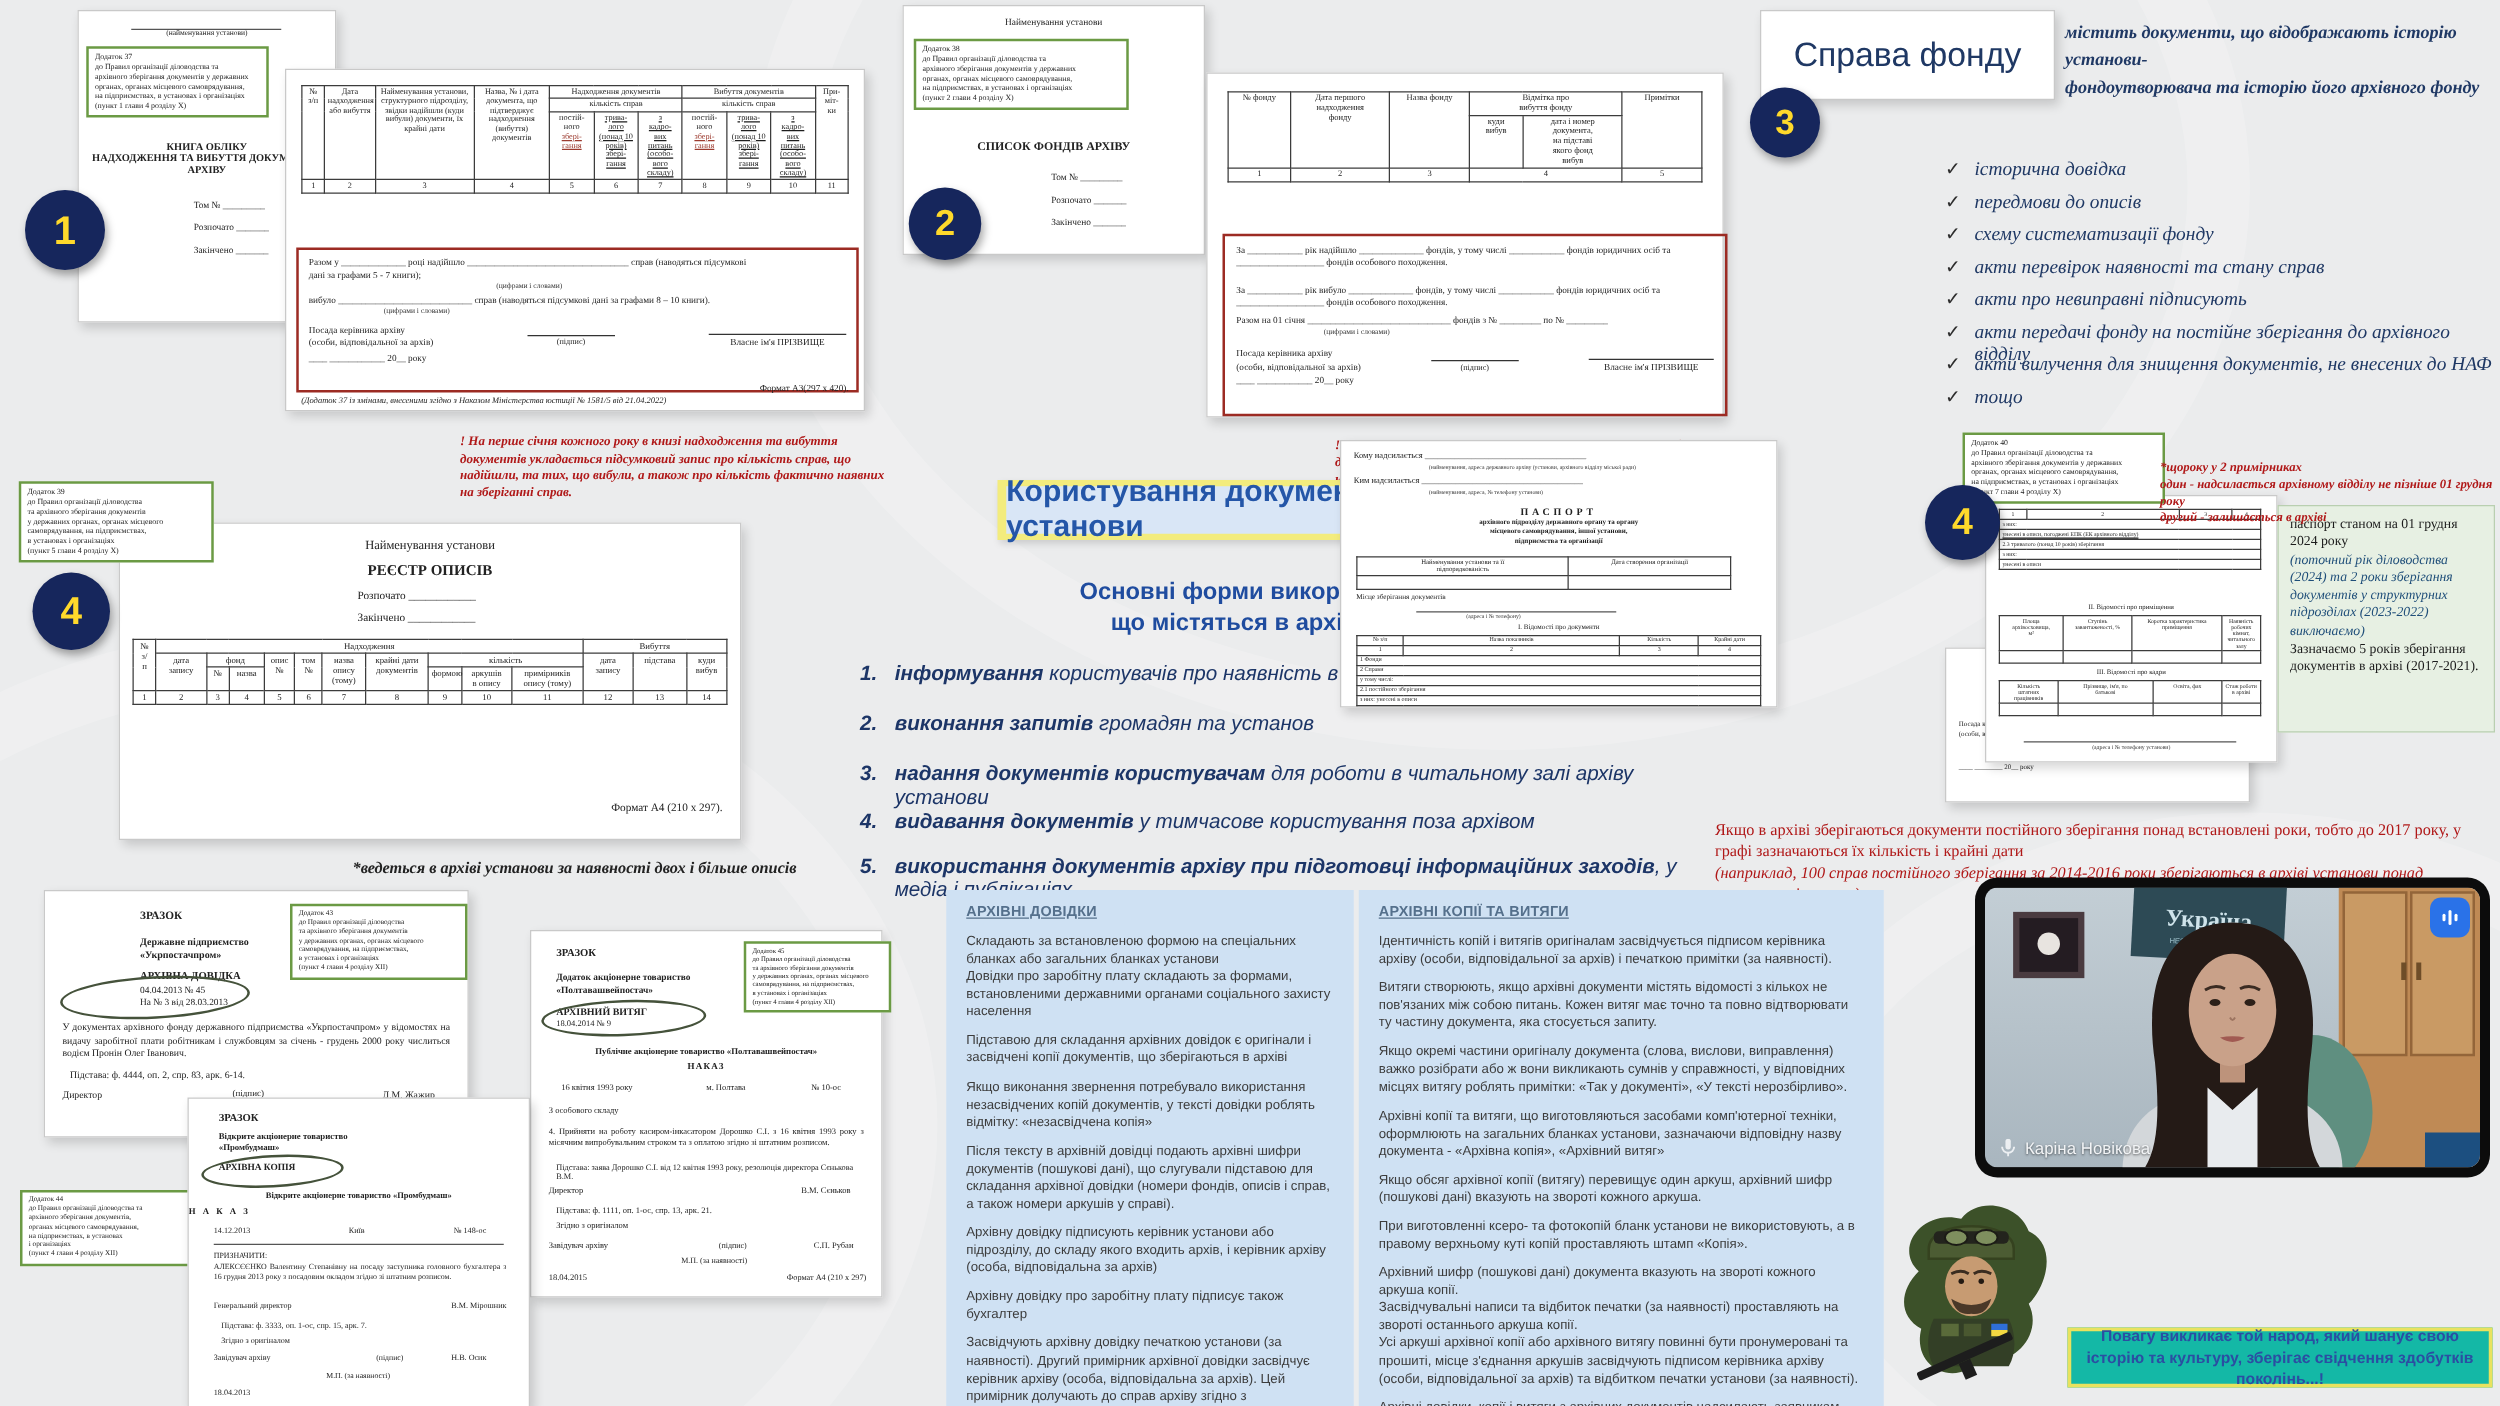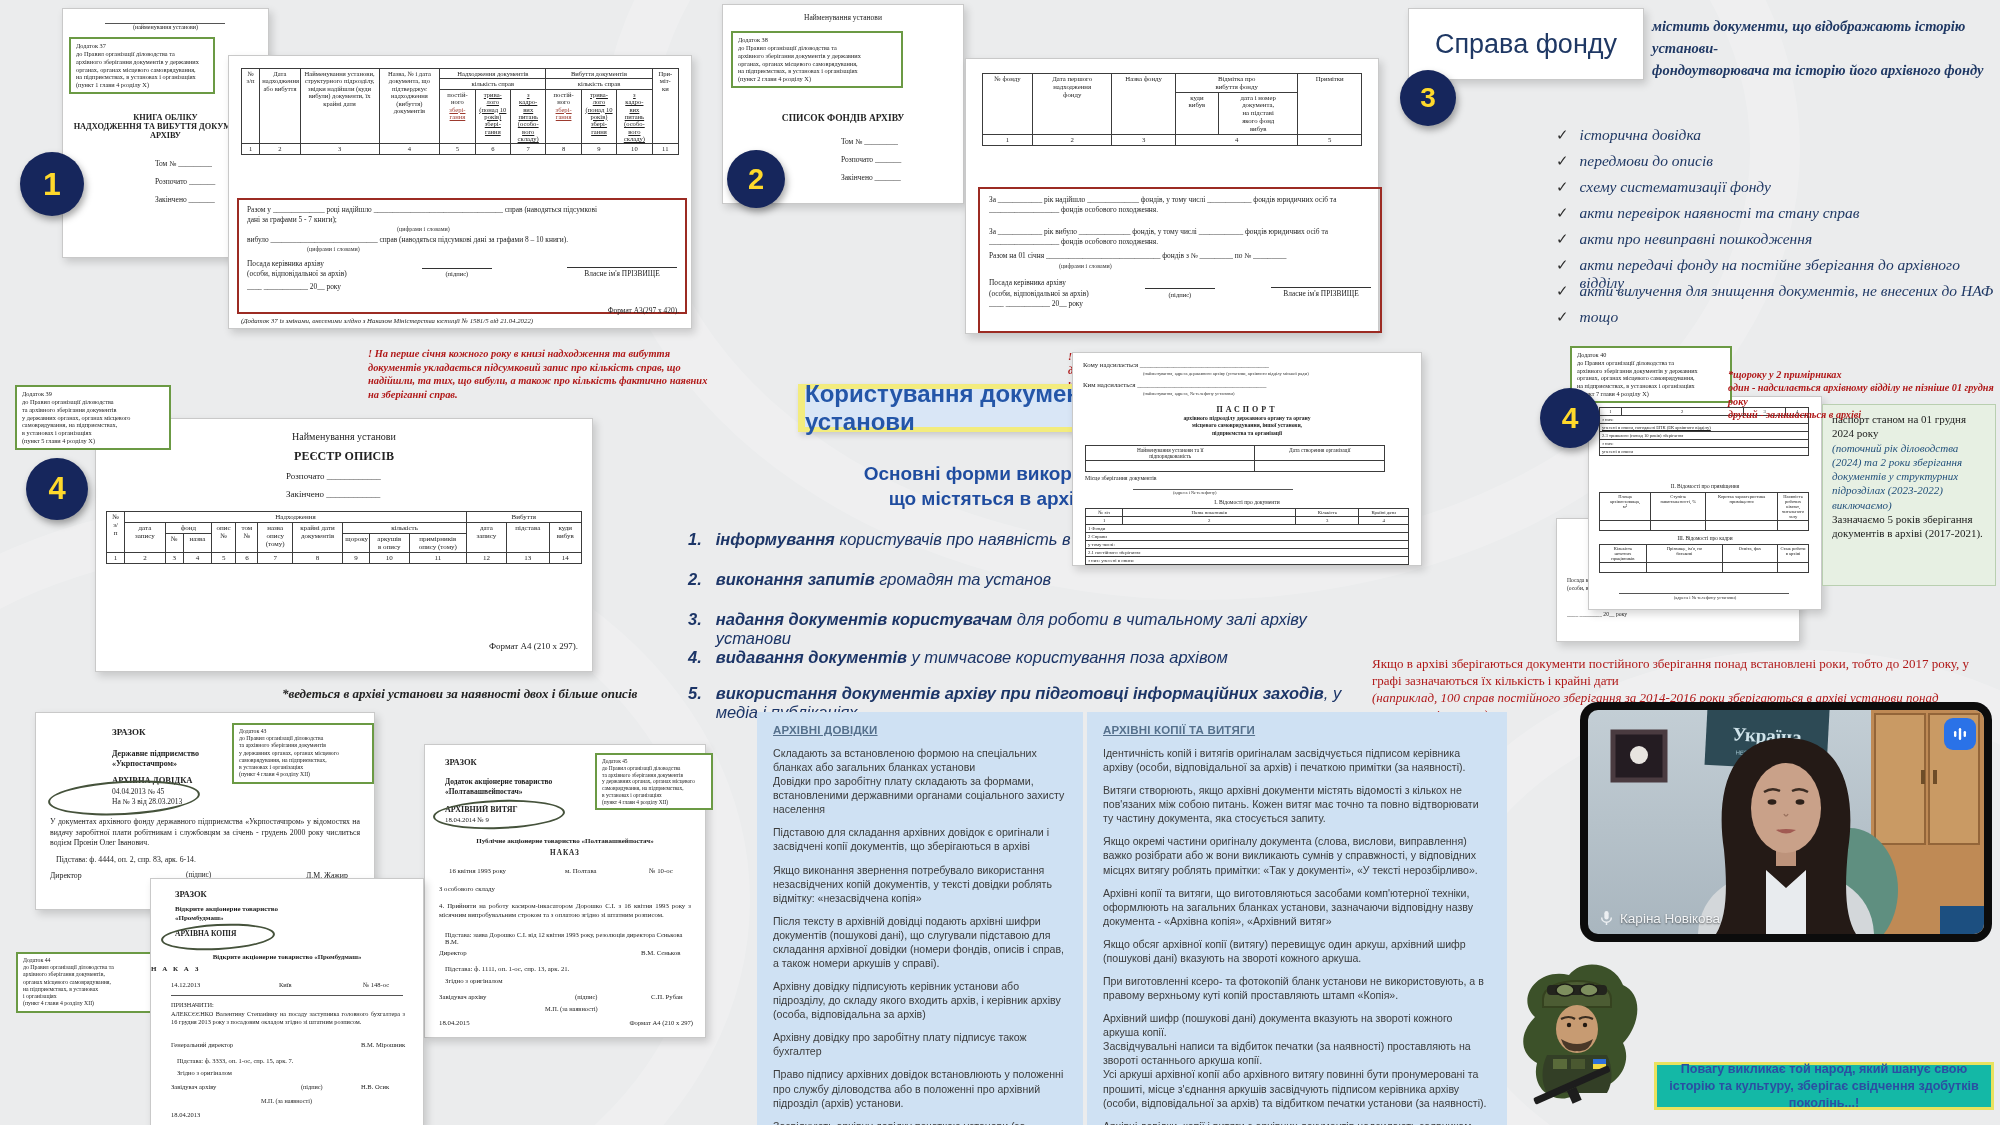--- a/index.html
+++ b/index.html
@@ -258,21 +258,21 @@
   <div class="chk" style="top:178px;">
       <span class="tick">✓</span>
       <span class="chk-t">схему систематизації фонду</span>
     </div>
   <div class="chk" style="top:204px;">
       <span class="tick">✓</span>
       <span class="chk-t">акти перевірок наявності та стану справ</span>
     </div>
   <div class="chk" style="top:230px;">
       <span class="tick">✓</span>
-      <span class="chk-t">акти про невиправні пошкодження</span>
+      <span class="chk-t">акти про невиправні підписують</span>
     </div>
   <div class="chk" style="top:256px;">
       <span class="tick">✓</span>
       <span class="chk-t">акти передачі фонду на постійне зберігання до архівного відділу</span>
     </div>
   <div class="chk" style="top:282px;">
       <span class="tick">✓</span>
       <span class="chk-t">акти вилучення для знищення документів, не внесених до НАФ</span>
     </div>
   <div class="chk" style="top:308px;">
@@ -334,21 +334,21 @@
         <th colspan="3">кількість</th>
         <th rowspan="2">дата
 запису</th>
         <th rowspan="2">підстава</th>
         <th rowspan="2">куди
 вибув</th>
       </tr>
       <tr>
         <th>№</th>
         <th>назва</th>
-        <th>щороку</th>
+        <th>формою</th>
         <th>аркушів
 в опису</th>
         <th>примірників
 опису (тому)</th>
       </tr>
       <tr>
         <td>1</td>
         <td>2</td>
         <td>3</td>
         <td>4</td>
@@ -652,21 +652,20 @@
 
   <div class="col-panel" style="left:757px;top:712px;width:326px;height:413px;">
     <h4>АРХІВНІ ДОВІДКИ</h4>
     <p class="pre">Складають за встановленою формою на спеціальних бланках або загальних бланках установи
 Довідки про заробітну плату складають за формами, встановленими державними органами соціального захисту населення</p>
     <p class="pre">Підставою для складання архівних довідок є оригінали і засвідчені копії документів, що зберігаються в архіві</p>
     <p class="pre">Якщо виконання звернення потребувало використання незасвідчених копій документів, у тексті довідки роблять відмітку: «незасвідчена копія»</p>
     <p class="pre">Після тексту в архівній довідці подають архівні шифри документів (пошукові дані), що слугували підставою для складання архівної довідки (номери фондів, описів і справ, а також номери аркушів у справі).</p>
     <p class="pre">Архівну довідку підписують керівник установи або підрозділу, до складу якого входить архів, і керівник архіву (особа, відповідальна за архів)</p>
     <p class="pre">Архівну довідку про заробітну плату підписує також бухгалтер</p>
-    <p class="pre">Право підпису архівних довідок встановлюють у положенні про службу діловодства або в положенні про архівний підрозділ (архів) установи.</p>
     <p class="pre">Засвідчують архівну довідку печаткою установи (за наявності). Другий примірник архівної довідки засвідчує керівник архіву (особа, відповідальна за архів). Цей примірник долучають до справ архіву згідно з номенклатурою справ.</p>
   </div>
   <div class="col-panel" style="left:1087px;top:712px;width:420px;height:463px;">
     <h4>АРХІВНІ КОПІЇ ТА ВИТЯГИ</h4>
     <p class="pre">Ідентичність копій і витягів оригіналам засвідчується підписом керівника архіву (особи, відповідальної за архів) і печаткою примітки (за наявності).</p>
     <p class="pre">Витяги створюють, якщо архівні документи містять відомості з кількох не пов'язаних між собою питань. Кожен витяг має точно та повно відтворювати ту частину документа, яка стосується запиту.</p>
     <p class="pre">Якщо окремі частини оригіналу документа (слова, вислови, виправлення) важко розібрати або ж вони викликають сумнів у справжності, у відповідних місцях витягу роблять примітки: «Так у документі», «У тексті нерозбірливо».</p>
     <p class="pre">Архівні копії та витяги, що виготовляються засобами комп'ютерної техніки, оформлюють на загальних бланках установи, зазначаючи відповідну назву документа - «Архівна копія», «Архівний витяг»</p>
     <p class="pre">Якщо обсяг архівної копії (витягу) перевищує один аркуш, архівний шифр (пошукові дані) вказують на звороті кожного аркуша.</p>
     <p class="pre">При виготовленні ксеро- та фотокопій бланк установи не використовують, а в правому верхньому куті копій проставляють штамп «Копія».</p>

